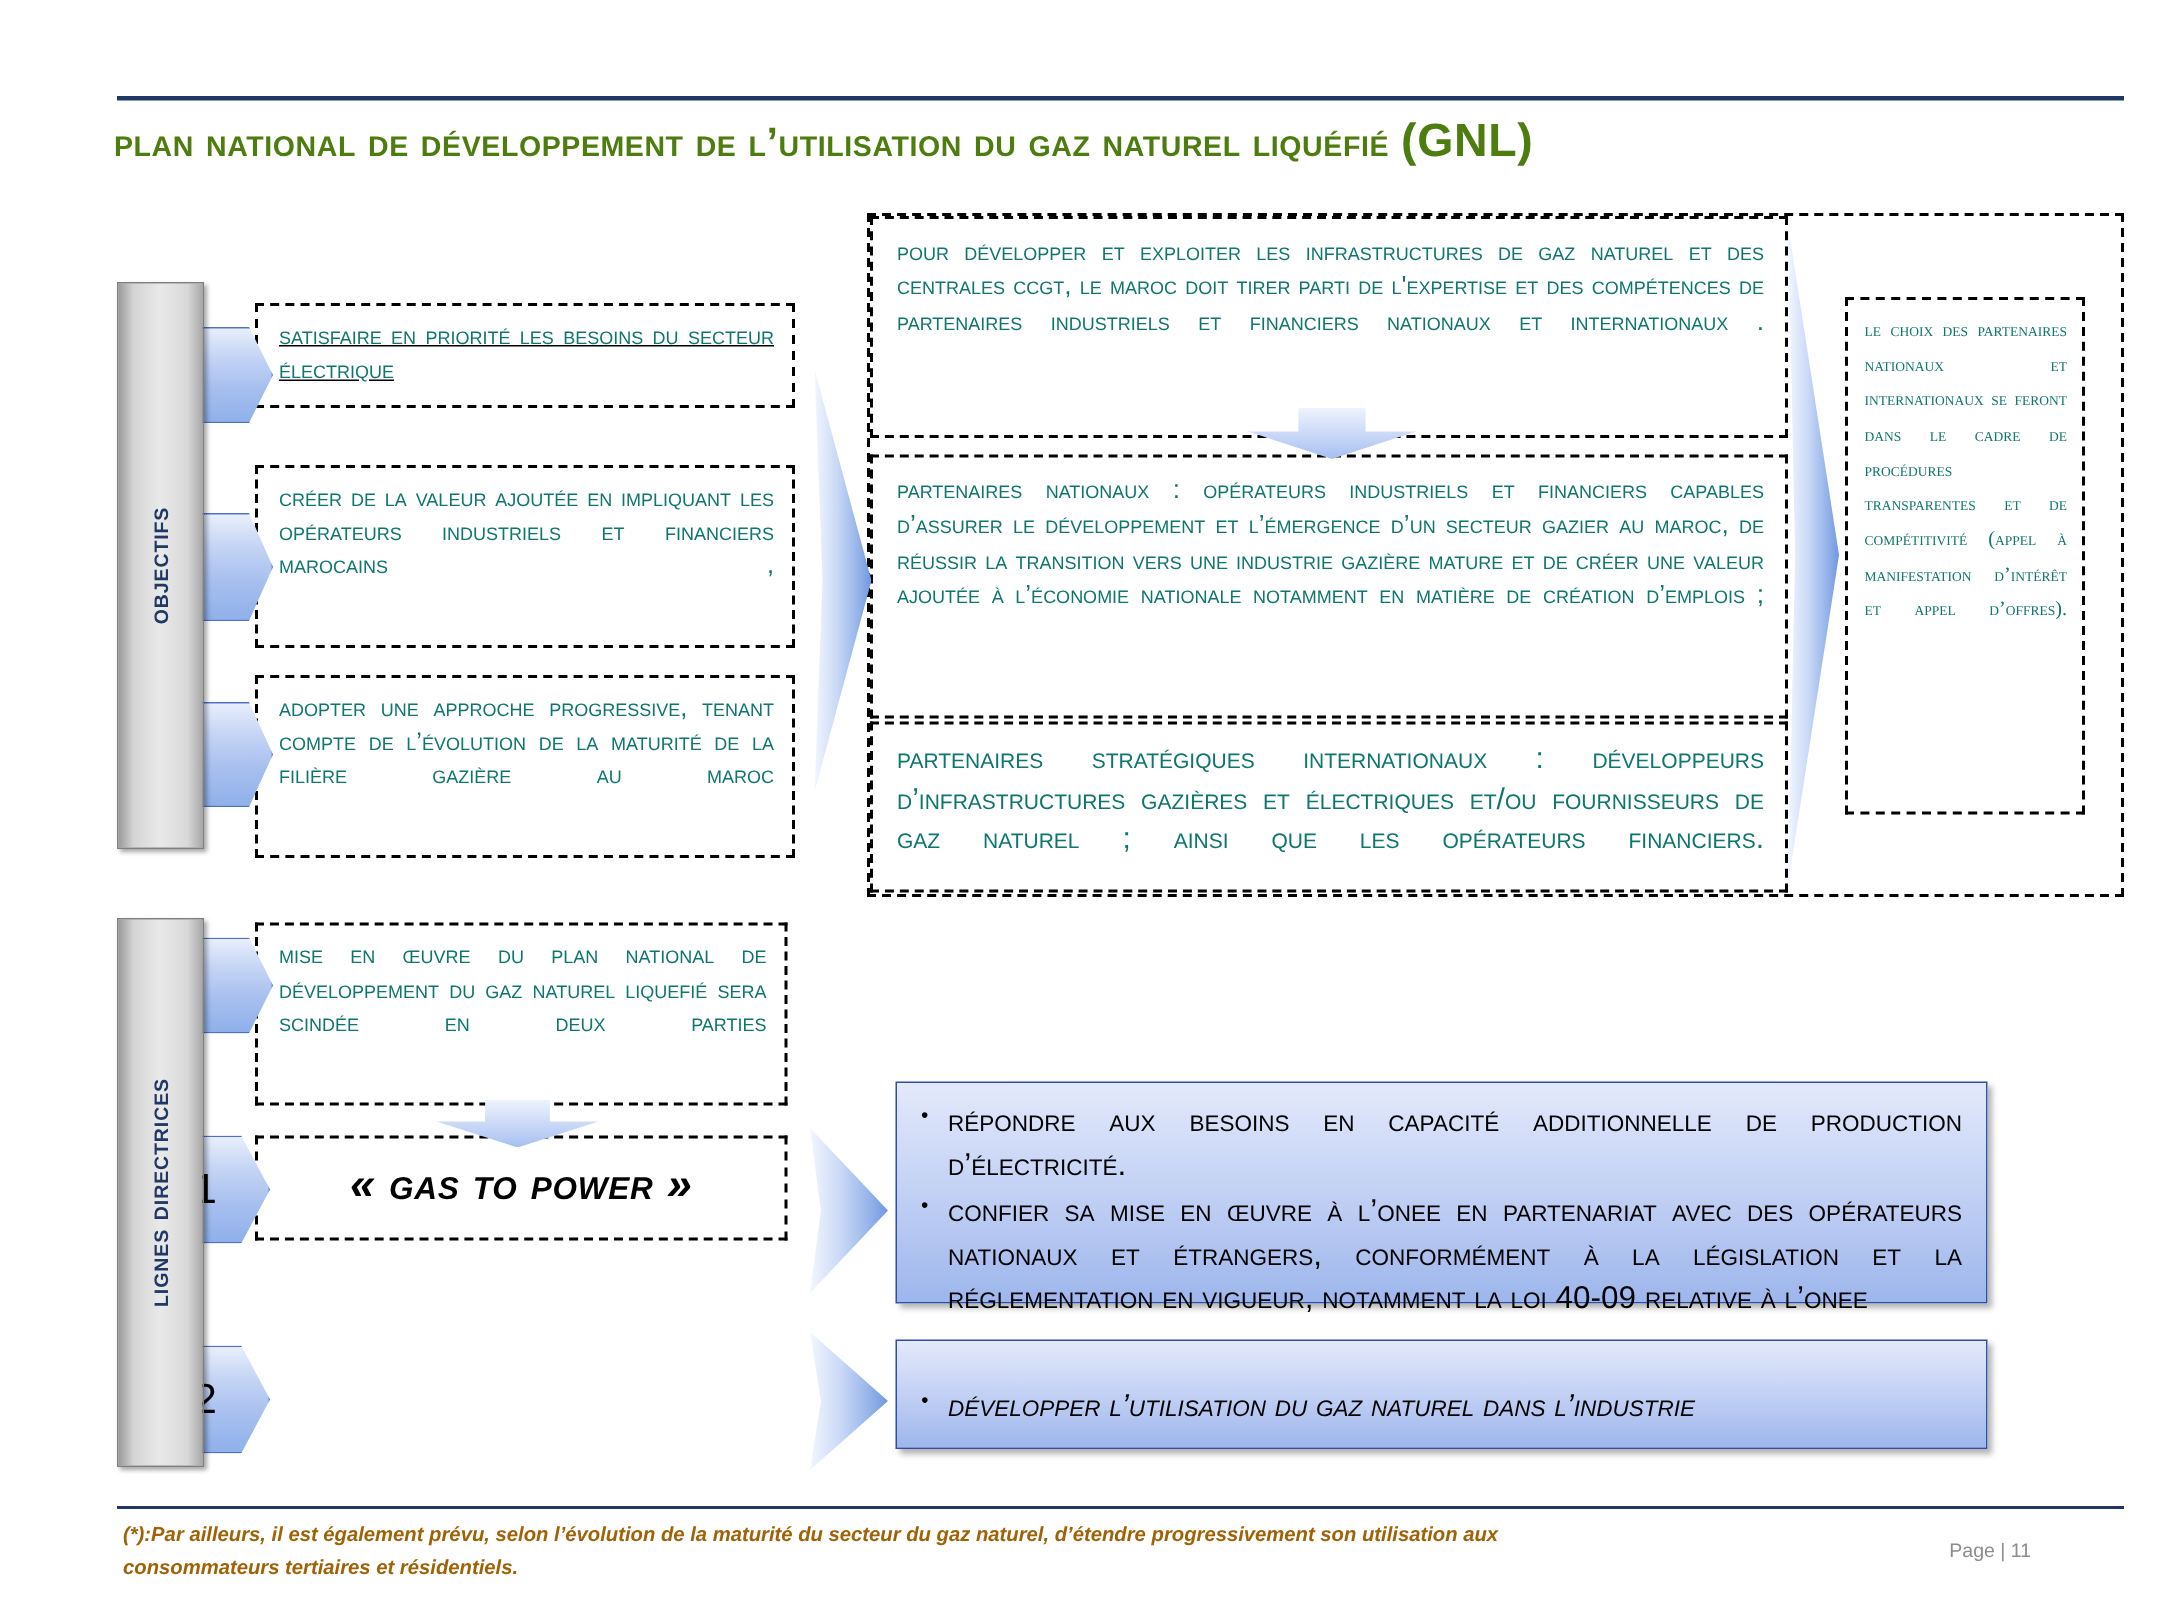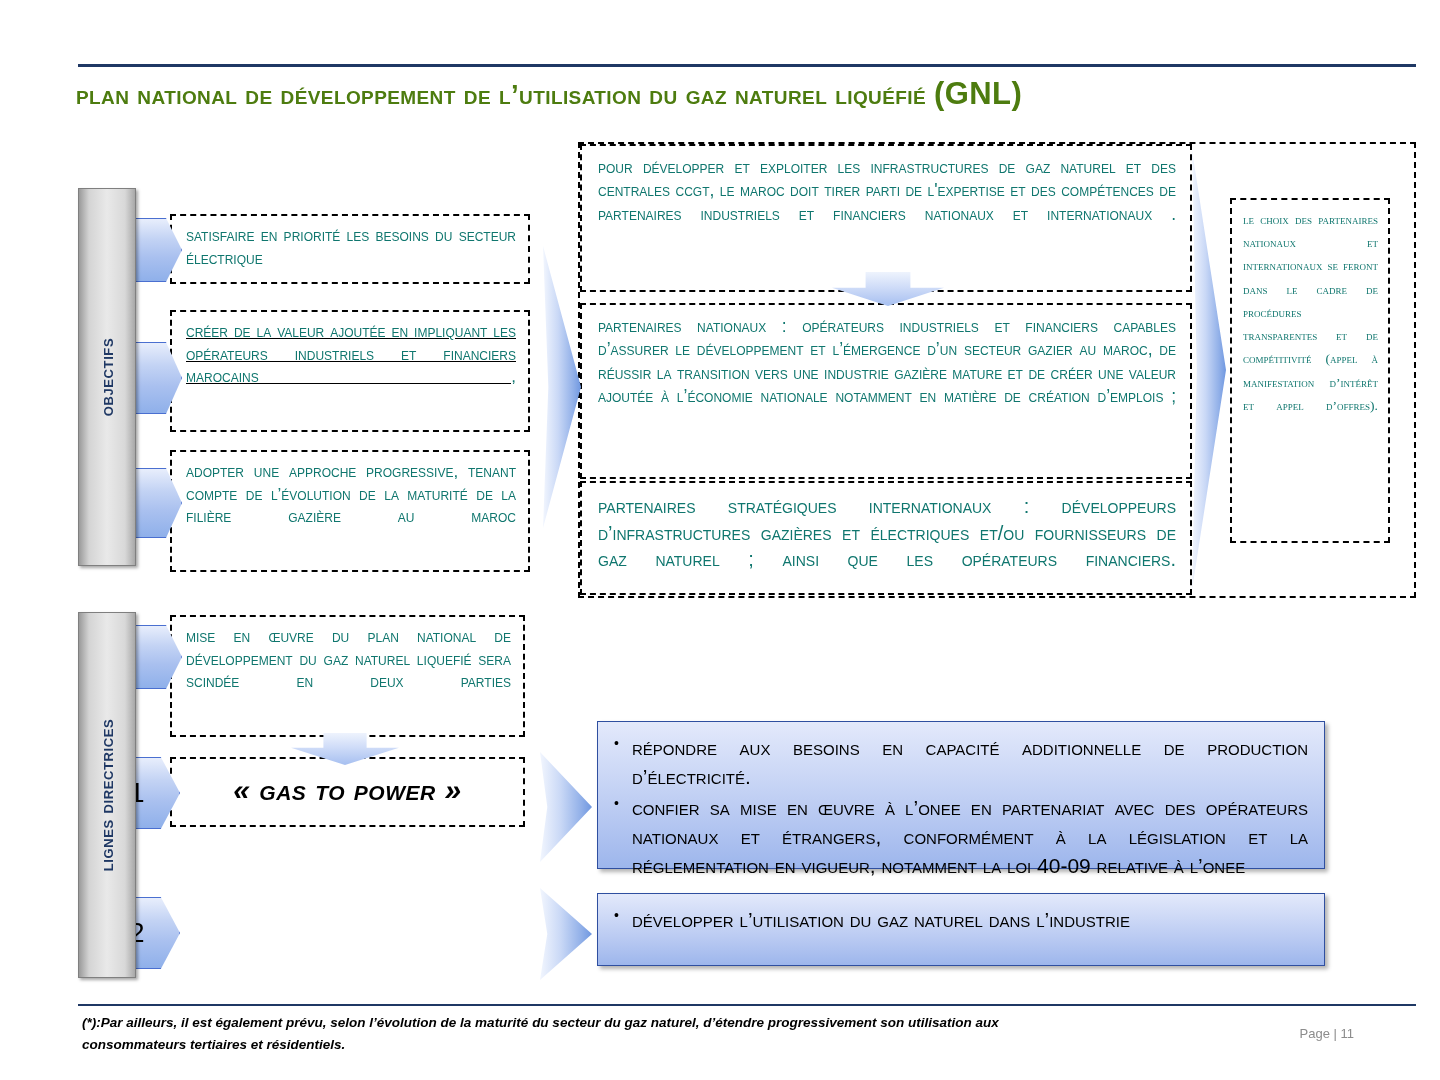--- a/index.html
+++ b/index.html
@@ -184,21 +184,21 @@
   }
   .footnote {
     position: absolute;
     left: 82px;
     top: 1012px;
     width: 960px;
     font-size: 13.5px;
     font-style: italic;
     font-weight: bold;
     line-height: 1.62;
-    color: #000000;
+    color: #a16207;
   }
   .pagenum {
     position: absolute;
     right: 86px;
     top: 1026px;
     font-size: 13px;
     color: #8c8c8c;
   }
 </style>
 </head>
@@ -214,25 +214,25 @@
   <div class="groupframe" style="left:578px; top:142px; width:838px; height:456px;"></div>
 
   <div class="vbar" style="left:78px; top:188px; width:58px; height:378px;">
     <span>Objectifs</span>
   </div>
 
   <div class="hexarrow" style="left:132px; top:218px; width:48px; height:62px;"></div>
   <div class="hexarrow" style="left:132px; top:342px; width:48px; height:70px;"></div>
   <div class="hexarrow" style="left:132px; top:468px; width:48px; height:68px;"></div>
 
-  <div class="dbox" style="left:170px; top:214px; width:360px; height:70px;">
+  <div class="dbox" style="left:170px; top:202px; width:360px; height:70px;text-decoration:underline;">
     <div class="dbox-txt" style="font-size:17px; padding:9px 12px 0 14px;">Satisfaire en priorité les besoins du secteur électrique</div>
   </div>
 
-  <div class="dbox" style="left:170px; top:310px; width:360px; height:122px;text-decoration:underline;">
+  <div class="dbox" style="left:170px; top:310px; width:360px; height:122px;">
     <div class="dbox-txt" style="font-size:17px; padding:9px 12px 0 14px;">Créer de la valeur ajoutée en Impliquant les opérateurs industriels et financiers marocains ,</div>
   </div>
 
   <div class="dbox" style="left:170px; top:450px; width:360px; height:122px;">
     <div class="dbox-txt" style="font-size:17px; padding:9px 12px 0 14px;">Adopter une approche progressive, tenant compte de l’évolution de la maturité de la filière gazière au Maroc</div>
   </div>
 
   <div class="chevron" style="left:543px; top:246px; width:38px; height:282px;"></div>
 
   <div class="dbox" style="left:580px; top:144px; width:612px; height:148px;">
@@ -281,21 +281,21 @@
   <div class="chevron" style="left:540px; top:752px; width:52px; height:110px;"></div>
   <div class="chevron" style="left:540px; top:888px; width:52px; height:92px;"></div>
 
   <div class="bluebox" style="left:597px; top:721px; width:728px; height:148px;">
     <ul>
       <li>Répondre aux besoins en capacité additionnelle de production d’électricité.</li>
       <li>Confier sa mise en œuvre à l’ONEE en partenariat avec des opérateurs nationaux et étrangers, conformément à la législation et la réglementation en vigueur, notamment la loi 40-09 relative à l’ONEE</li>
     </ul>
   </div>
 
-  <div class="bluebox" style="left:597px; top:893px; width:728px; height:73px; display:flex; align-items:flex-start;">
+  <div class="bluebox" style="left:597px; top:893px; width:728px; height:73px; display:flex; align-items:flex-end;font-style:italic;">
     <ul style="width:100%;">
       <li style="margin:0;">Développer l’utilisation du gaz naturel dans l’industrie</li>
     </ul>
   </div>
 
   <div class="bottom-rule"></div>
   <div class="footnote">(*):Par ailleurs, il est également prévu, selon l’évolution de la maturité du secteur du gaz naturel,  d’étendre progressivement son utilisation aux consommateurs tertiaires et résidentiels.</div>
   <div class="pagenum">Page  |  11</div>
 
 </div>

